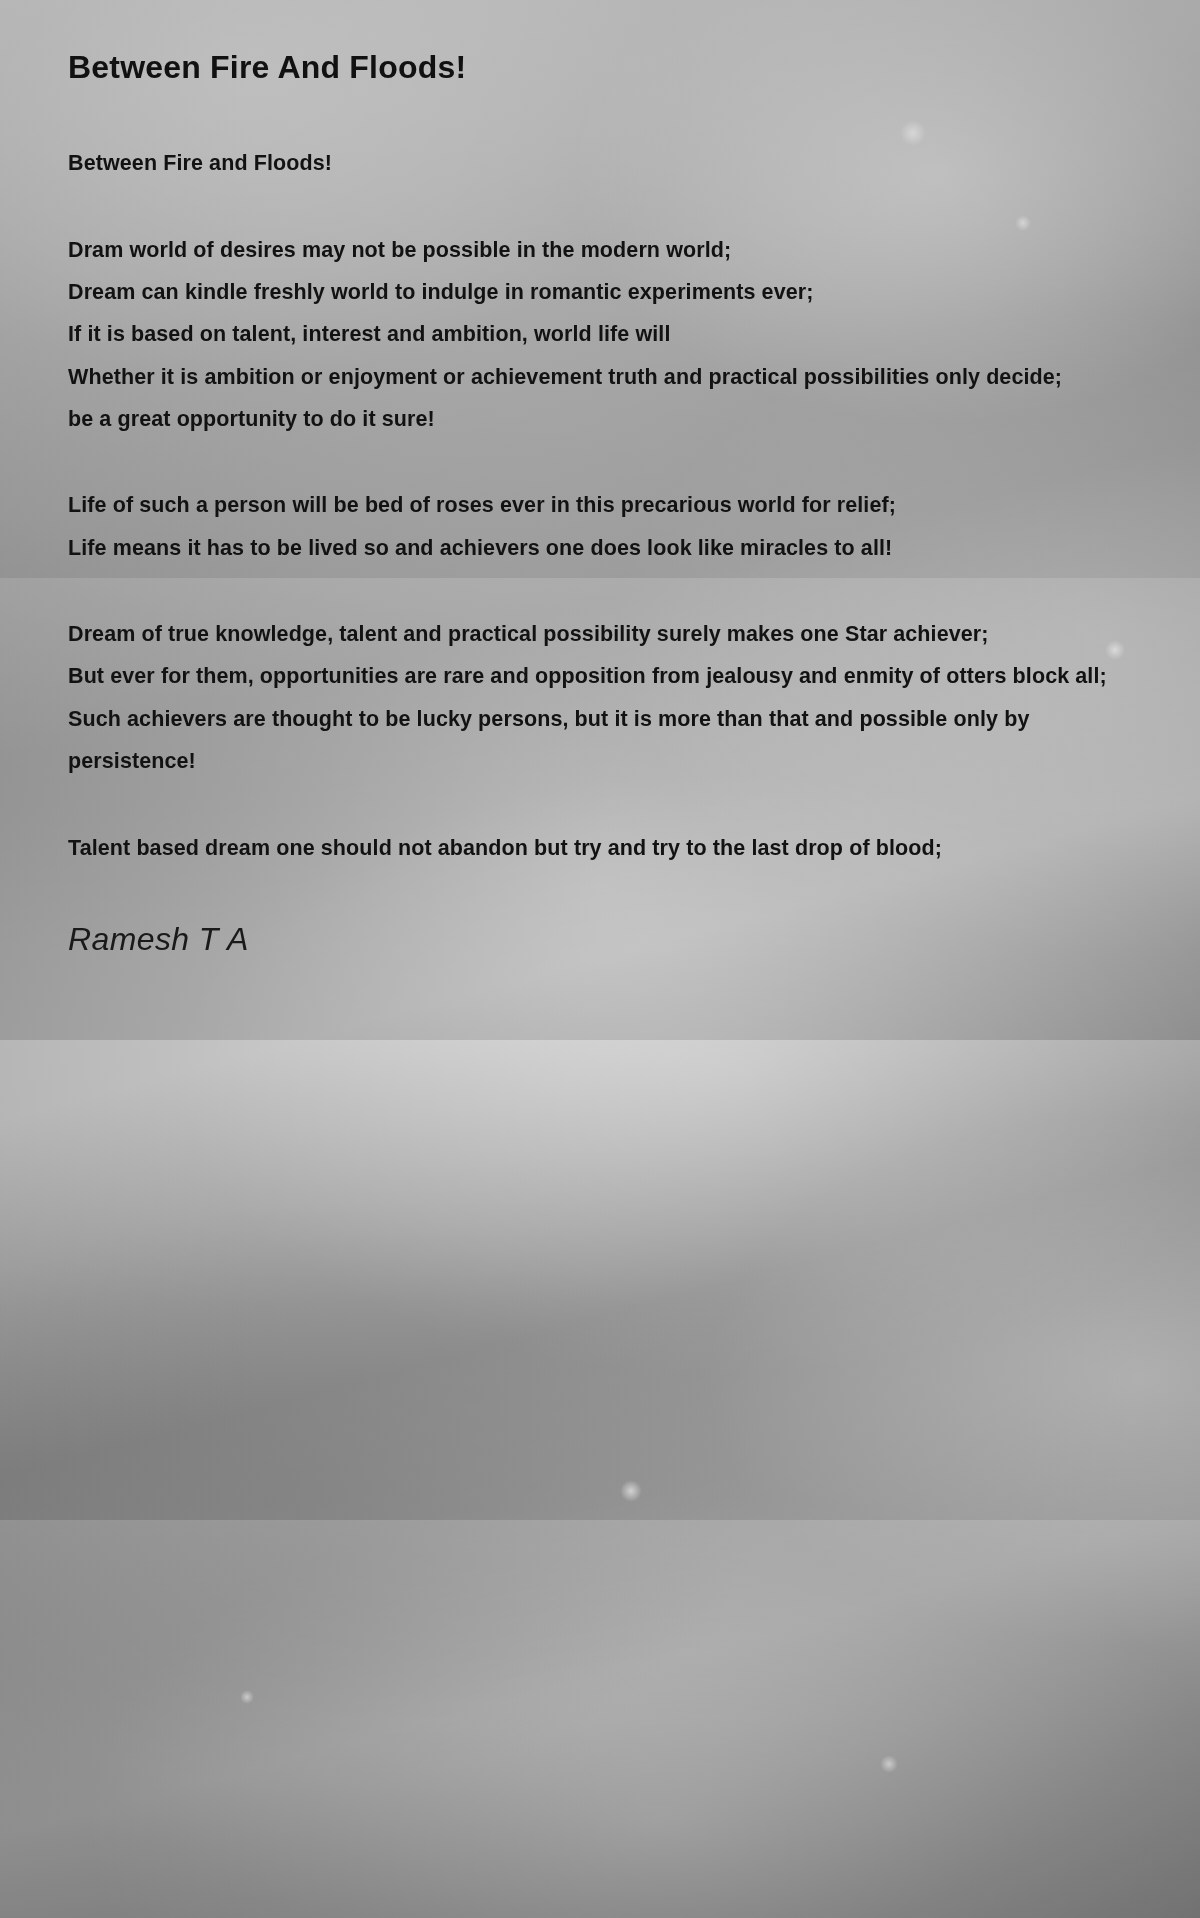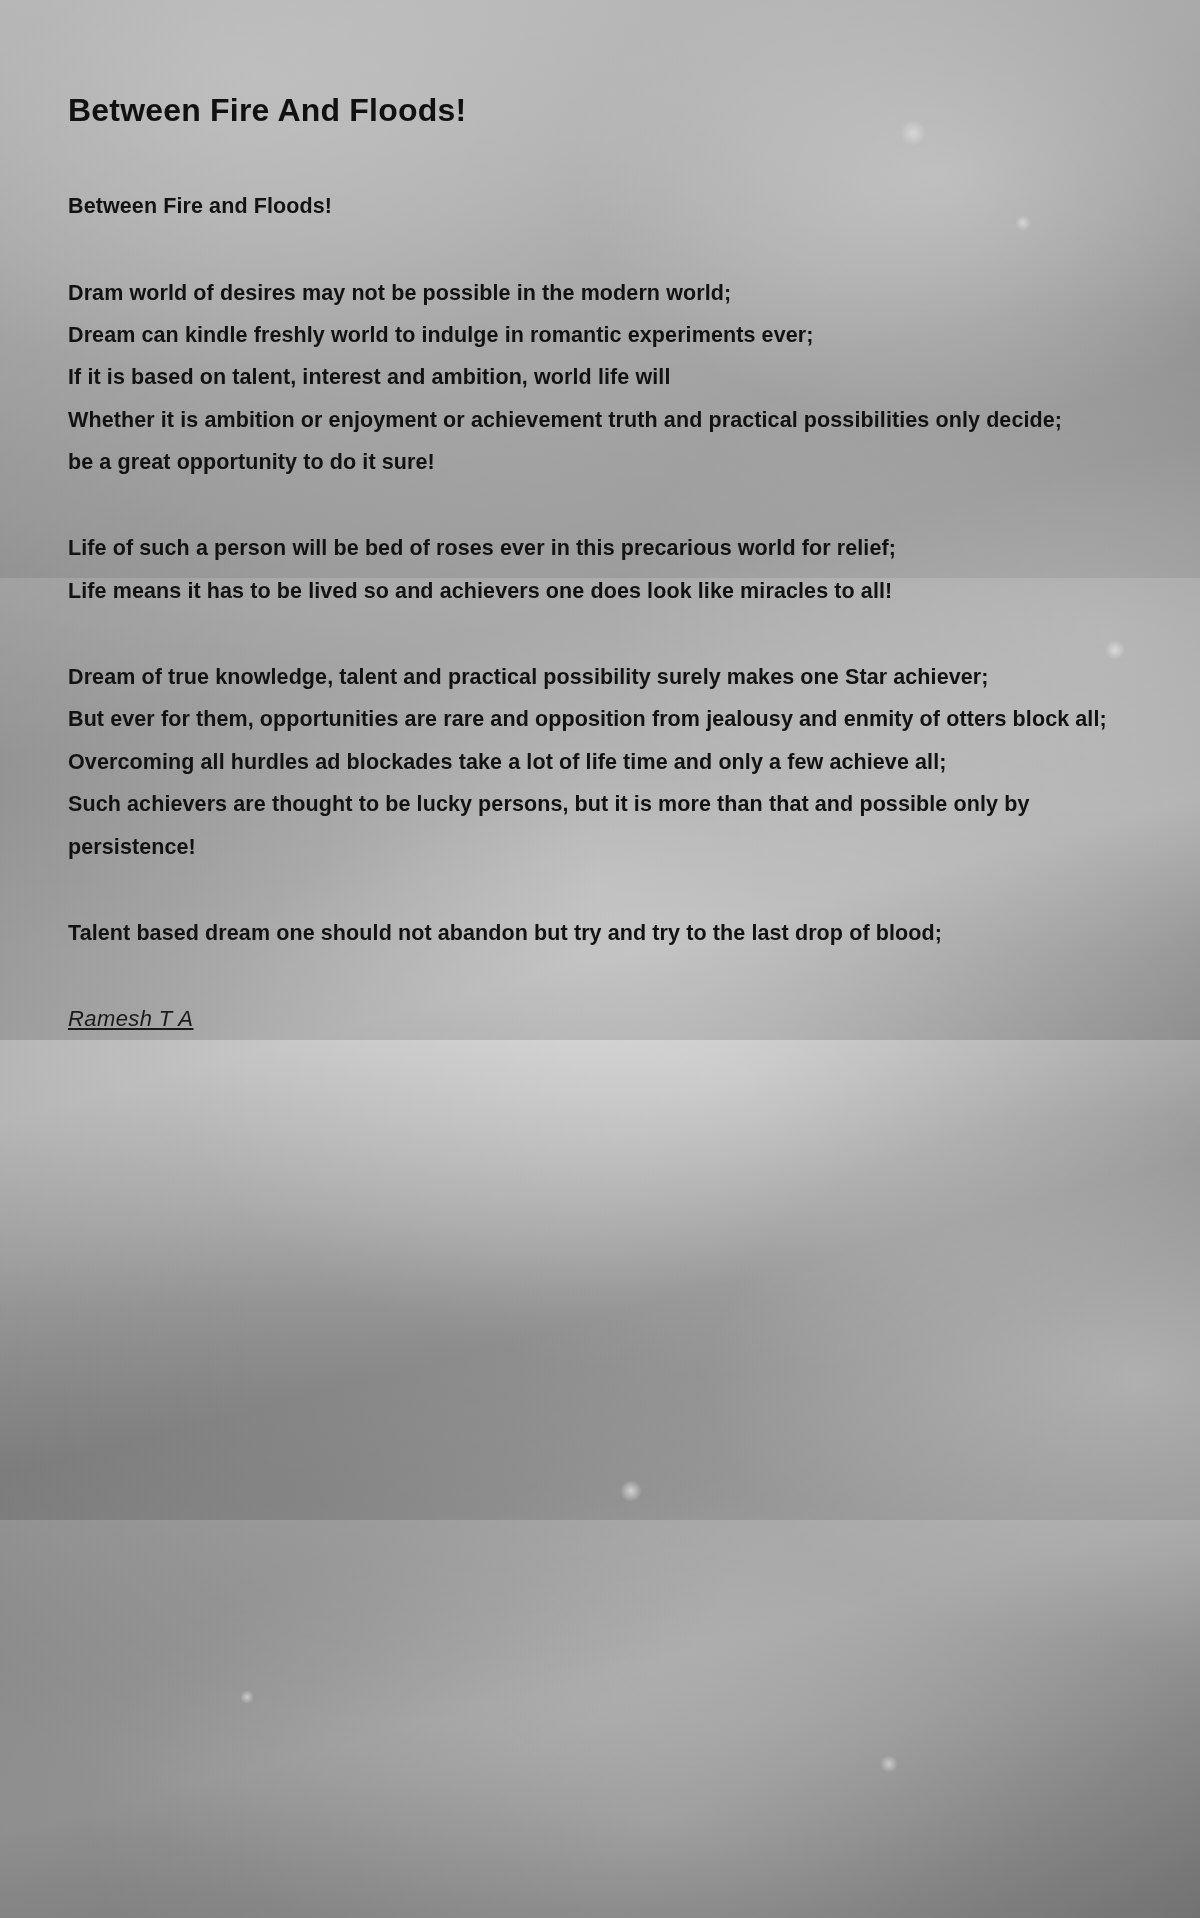--- a/index.html
+++ b/index.html
@@ -61,21 +61,20 @@
     pointer-events: none;
   }
 
   .content {
     position: absolute;
     left: 0;
     top: 0;
     width: 1200px;
     padding: 40px 60px 0 68px;
     box-sizing: border-box;
-    margin-top: 43px;
   }
 
   .poem-title {
     font-size: 32px;
     font-weight: bold;
     color: #111;
     letter-spacing: 0.2px;
     margin: 8px 0 0 0;
     line-height: 1.2;
   }
@@ -89,25 +88,24 @@
     font-size: 21.5px;
     font-weight: bold;
     color: #121212;
     line-height: 1.97;
     white-space: pre-wrap;
     letter-spacing: 0.1px;
   }
 
   .author {
     margin-top: 52px;
-    font-size: 22px;
+    font-size: 32px;
     font-style: italic;
     color: #1a1a1a;
     letter-spacing: 0.4px;
-    text-decoration: underline;
   }
 </style>
 </head>
 <body>
 
 <div class="poem-page">
 
   <div class="band band-1"></div>
   <div class="band band-2"></div>
   <div class="band band-3"></div>
@@ -139,21 +137,20 @@
     </div>
 
     <div class="stanza">
       <div class="line">Life of such a person will be bed of roses ever in this precarious world for relief;</div>
       <div class="line">Life means it has to be lived so and achievers one does look like miracles to all!</div>
     </div>
 
     <div class="stanza">
       <div class="line">Dream of true knowledge, talent and practical possibility surely makes one Star achiever;</div>
       <div class="line">But ever for them, opportunities are rare and opposition from jealousy and enmity of otters block all;</div>
-      <div class="line">Overcoming all hurdles ad blockades take a lot of life time and only a few achieve all;</div>
       <div class="line">Such achievers are thought to be lucky persons, but it is more than that and possible only by persistence!</div>
     </div>
 
     <div class="stanza">
       <div class="line">Talent based dream one should not abandon but try and try to the last drop of blood;</div>
     </div>
 
     <div class="author">Ramesh T A</div>
 
   </div>

